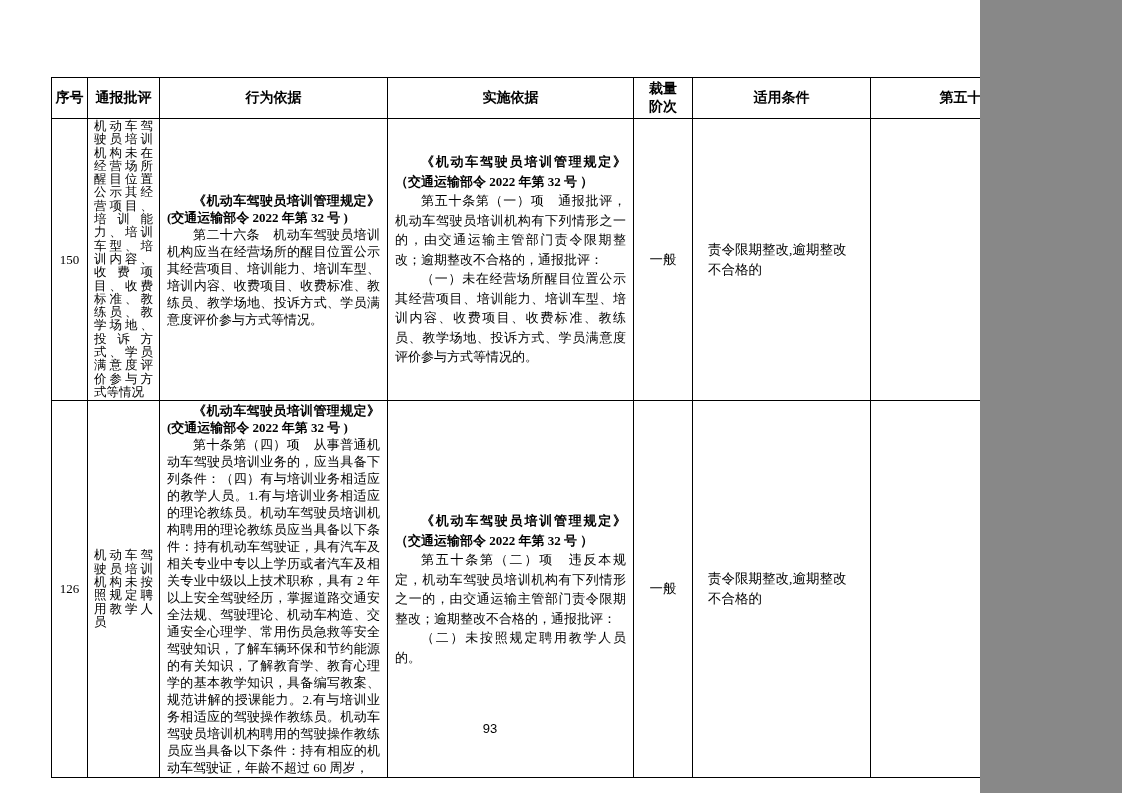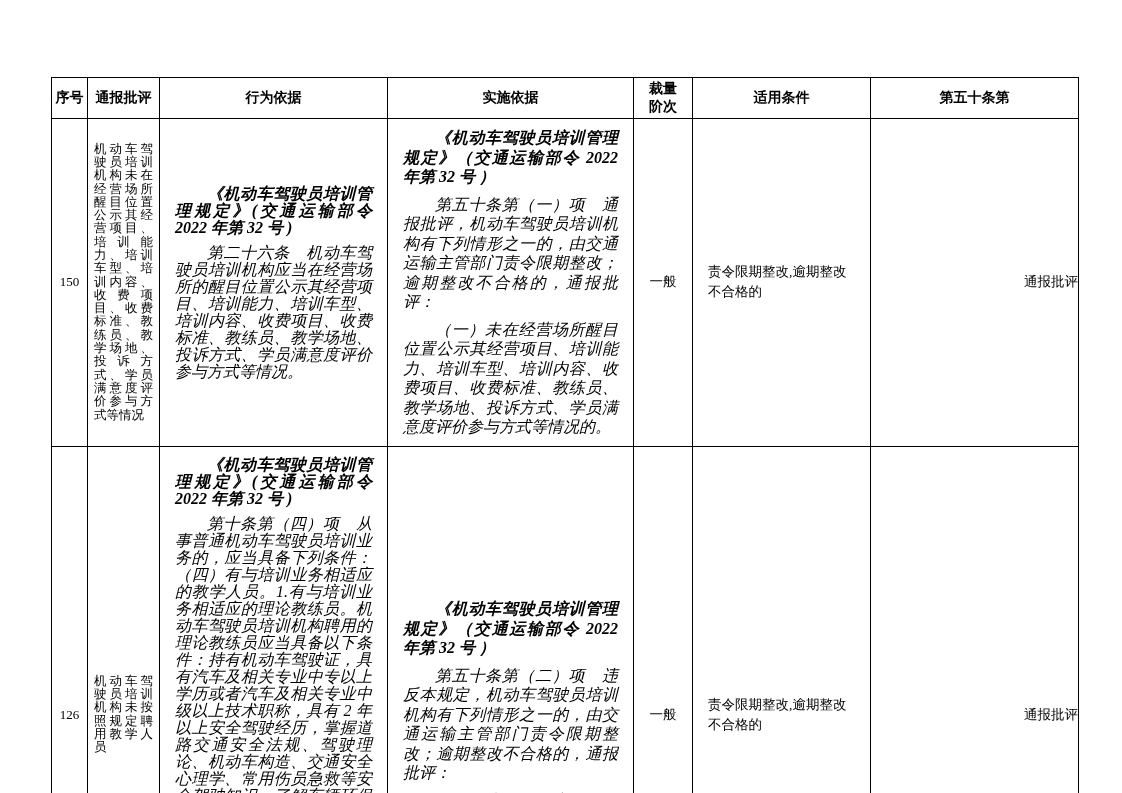--- a/index.html
+++ b/index.html
@@ -1,19 +1,19 @@
 <!DOCTYPE html>
 <html><head>
 <meta charset="utf-8">
 <style>
   * { margin: 0; padding: 0; box-sizing: border-box; }
   html, body { background: #888; }
   .page {
     position: relative;
-    width: 1122px;
+    width: 980px;
     height: 793px;
     background: #ffffff;
     font-family: "Liberation Serif", "DejaVu Serif", serif;
     color: #000;
     overflow: hidden;
   }
   table.reg-table {
     position: absolute;
     left: 51px;
     top: 77px;
@@ -42,26 +42,25 @@
   }
   td.violation {
     font-size: 12.5px;
     line-height: 13.3px;
     padding: 1px 6px;
     text-align: justify;
     text-align-last: left;
   }
   td.basis { padding: 1px 7px; }
   td.basis p {
-    margin: 8px;
+    margin: 0;
     text-indent: 2em;
     text-align: justify;
-    font-size: 16px;
+    font-size: 13px;
     line-height: 17px;
-    font-style: italic;
   }
   td.basis.impl p { line-height: 19.5px; }
   td.basis p.law-title { font-weight: bold; }
   td.level {
     text-align: center;
     font-size: 13.5px;
   }
   td.condition {
     font-size: 13.5px;
     line-height: 20px;
@@ -137,14 +136,15 @@
           <p>第五十条第（二）项　违反本规定，机动车驾驶员培训机构有下列情形之一的，由交通运输主管部门责令限期整改；逾期整改不合格的，通报批评：</p>
           <p>（二）未按照规定聘用教学人员的。</p>
         </td>
         <td class="level">一般</td>
         <td class="condition">责令限期整改,逾期整改不合格的</td>
         <td class="standard">通报批评</td>
       </tr>
     </tbody>
   </table>
 
+  <div class="page-number">93</div>
 
 </div>
 
 </body></html>

